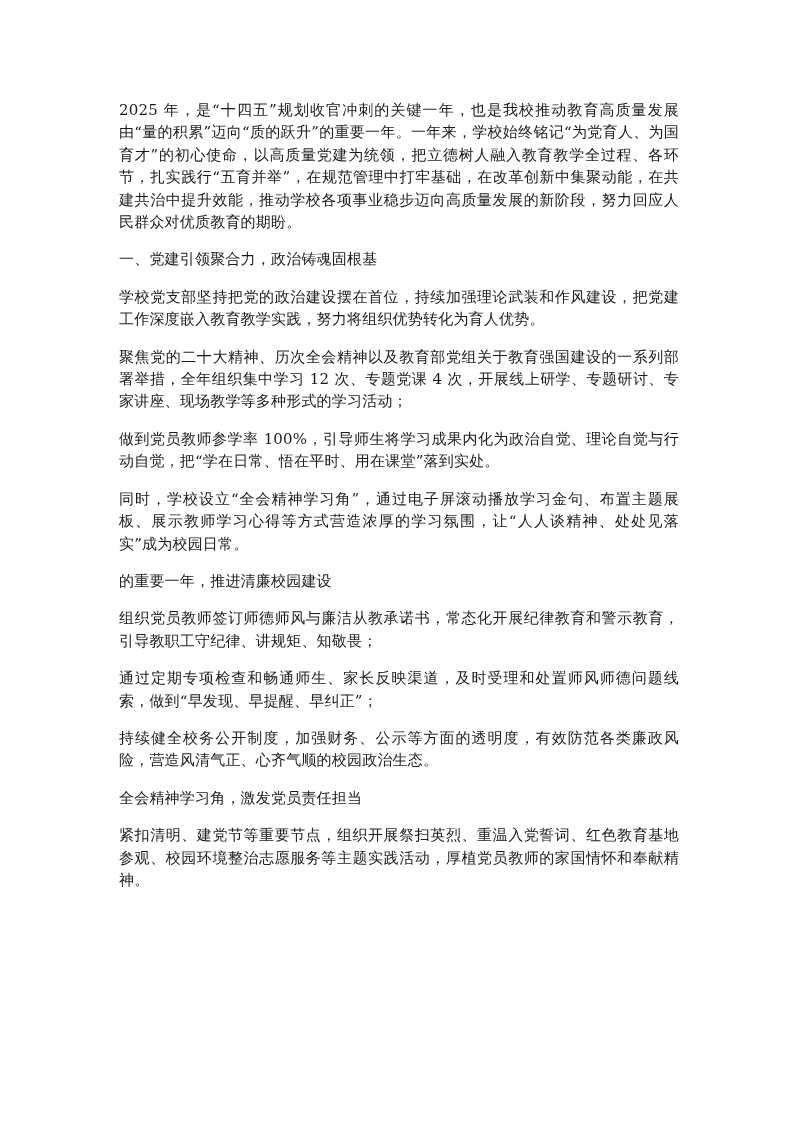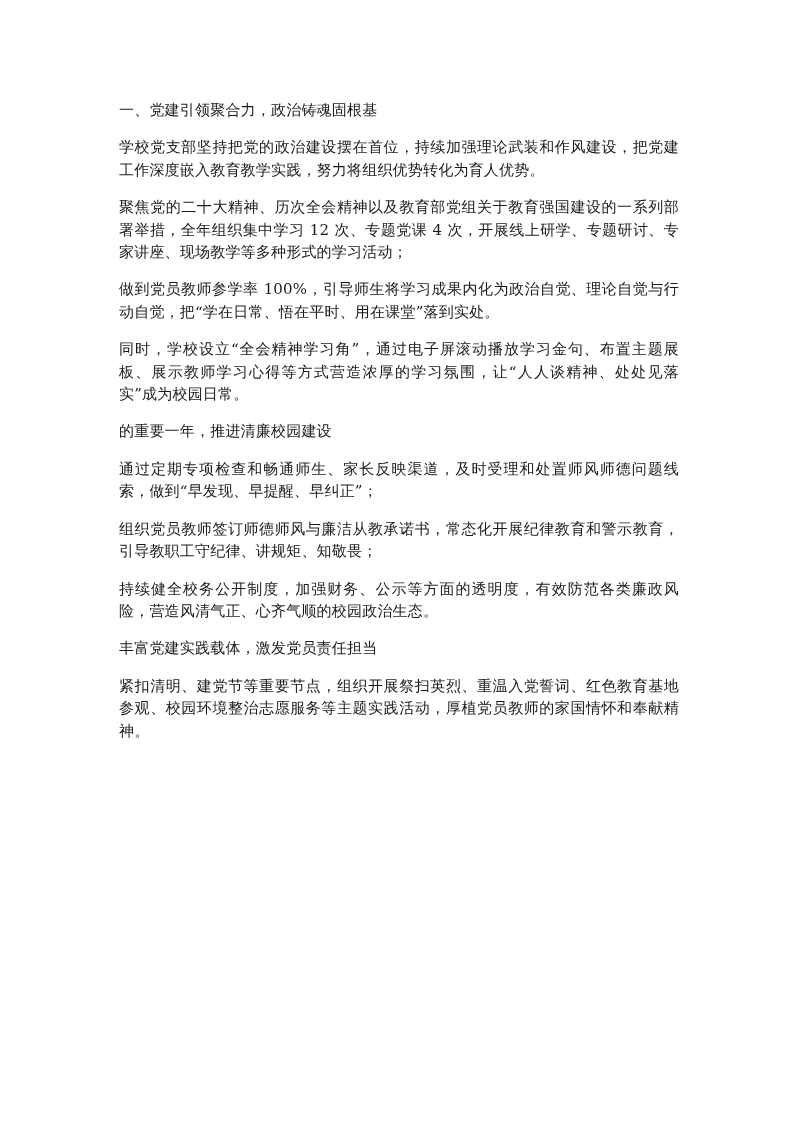--- a/index.html
+++ b/index.html
@@ -10,24 +10,25 @@
     font-size:15px; line-height:22.4px; color:#1a1a1a;
     letter-spacing:0.2px;
   }
   .para { margin:0 0 15px 0; text-align:justify; text-justify:inter-character; }
   .heading { margin:0 0 15px 0; }
 </style>
 </head>
 <body>
 
 <div class="page">
+  <p class="para">2025 年，是“十四五”规划收官冲刺的关键一年，也是我校推动教育高质量发展由“量的积累”迈向“质的跃升”的重要一年。一年来，学校始终铭记“为党育人、为国育才”的初心使命，以高质量党建为统领，把立德树人融入教育教学全过程、各环节，扎实践行“五育并举”，在规范管理中打牢基础，在改革创新中集聚动能，在共建共治中提升效能，推动学校各项事业稳步迈向高质量发展的新阶段，努力回应人民群众对优质教育的期盼。</p>
   <p class="heading">一、党建引领聚合力，政治铸魂固根基</p>
   <p class="para">学校党支部坚持把党的政治建设摆在首位，持续加强理论武装和作风建设，把党建工作深度嵌入教育教学实践，努力将组织优势转化为育人优势。</p>
   <p class="para">聚焦党的二十大精神、历次全会精神以及教育部党组关于教育强国建设的一系列部署举措，全年组织集中学习 12 次、专题党课 4 次，开展线上研学、专题研讨、专家讲座、现场教学等多种形式的学习活动；</p>
   <p class="para">做到党员教师参学率 100%，引导师生将学习成果内化为政治自觉、理论自觉与行动自觉，把“学在日常、悟在平时、用在课堂”落到实处。</p>
   <p class="para">同时，学校设立“全会精神学习角”，通过电子屏滚动播放学习金句、布置主题展板、展示教师学习心得等方式营造浓厚的学习氛围，让“人人谈精神、处处见落实”成为校园日常。</p>
   <p class="heading">的重要一年，推进清廉校园建设</p>
+  <p class="para">组织党员教师签订师德师风与廉洁从教承诺书，常态化开展纪律教育和警示教育，引导教职工守纪律、讲规矩、知敬畏；</p>
   <p class="para">通过定期专项检查和畅通师生、家长反映渠道，及时受理和处置师风师德问题线索，做到“早发现、早提醒、早纠正”；</p>
-  <p class="para">组织党员教师签订师德师风与廉洁从教承诺书，常态化开展纪律教育和警示教育，引导教职工守纪律、讲规矩、知敬畏；</p>
   <p class="para">持续健全校务公开制度，加强财务、公示等方面的透明度，有效防范各类廉政风险，营造风清气正、心齐气顺的校园政治生态。</p>
-  <p class="heading">丰富党建实践载体，激发党员责任担当</p>
+  <p class="heading">全会精神学习角，激发党员责任担当</p>
   <p class="para">紧扣清明、建党节等重要节点，组织开展祭扫英烈、重温入党誓词、红色教育基地参观、校园环境整治志愿服务等主题实践活动，厚植党员教师的家国情怀和奉献精神。</p>
 </div>
 
 </body></html>

